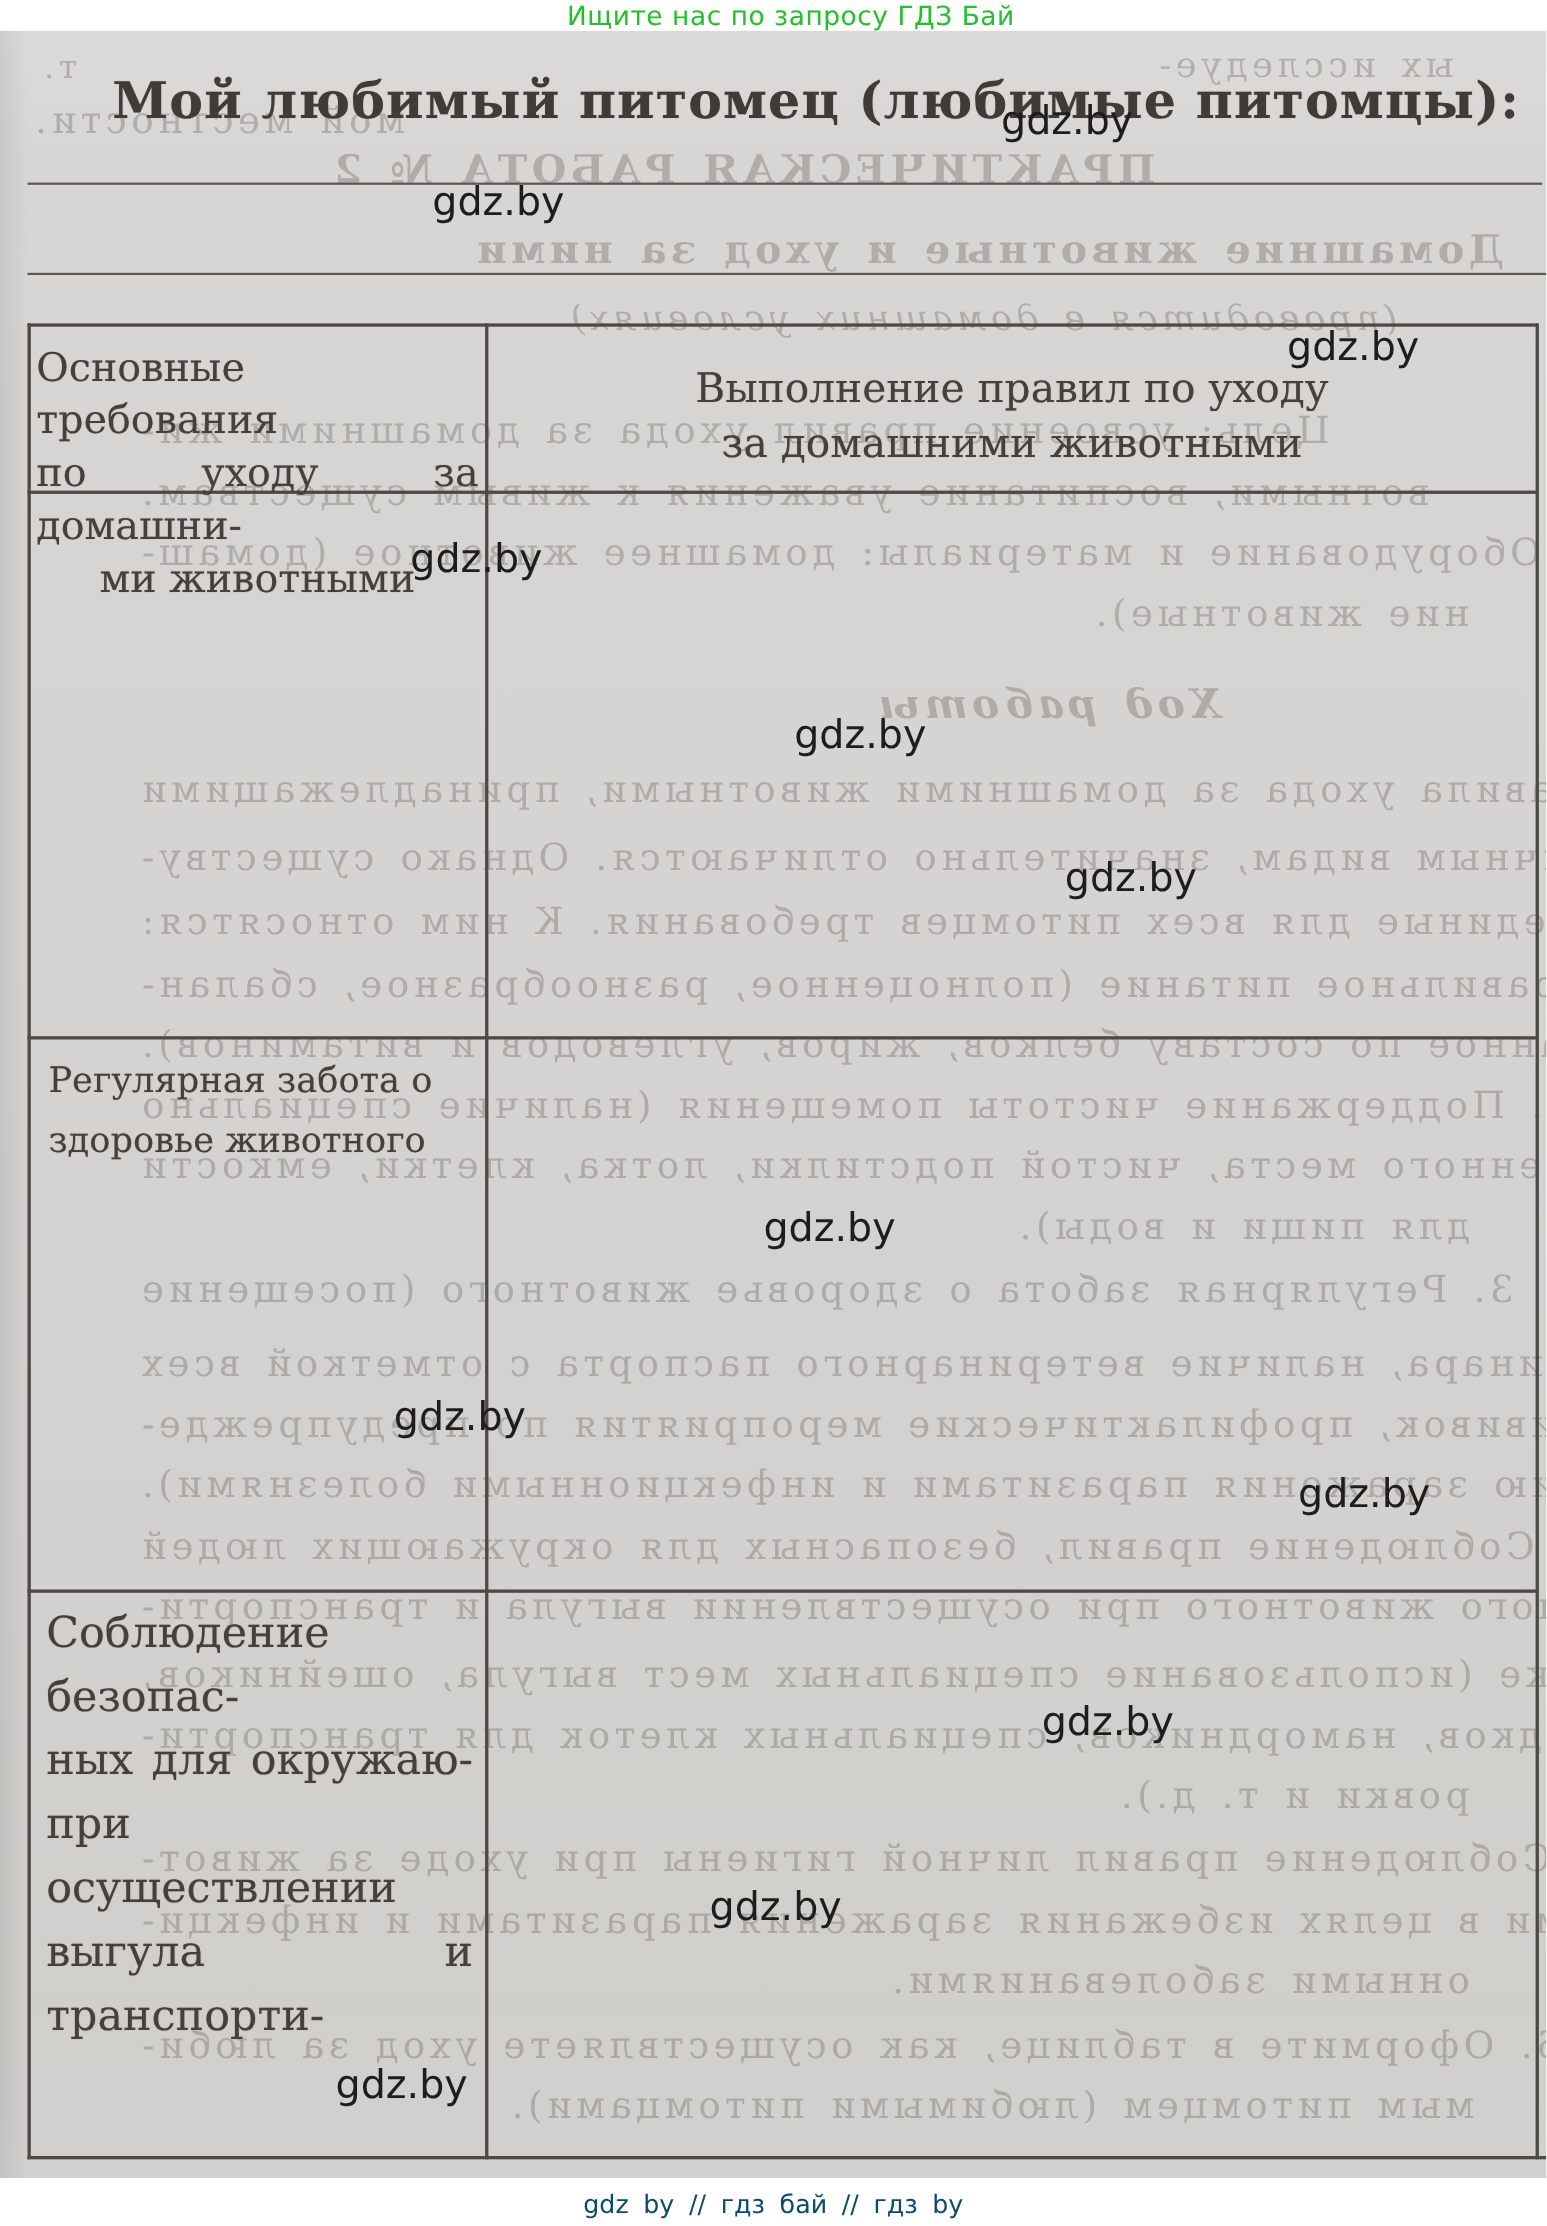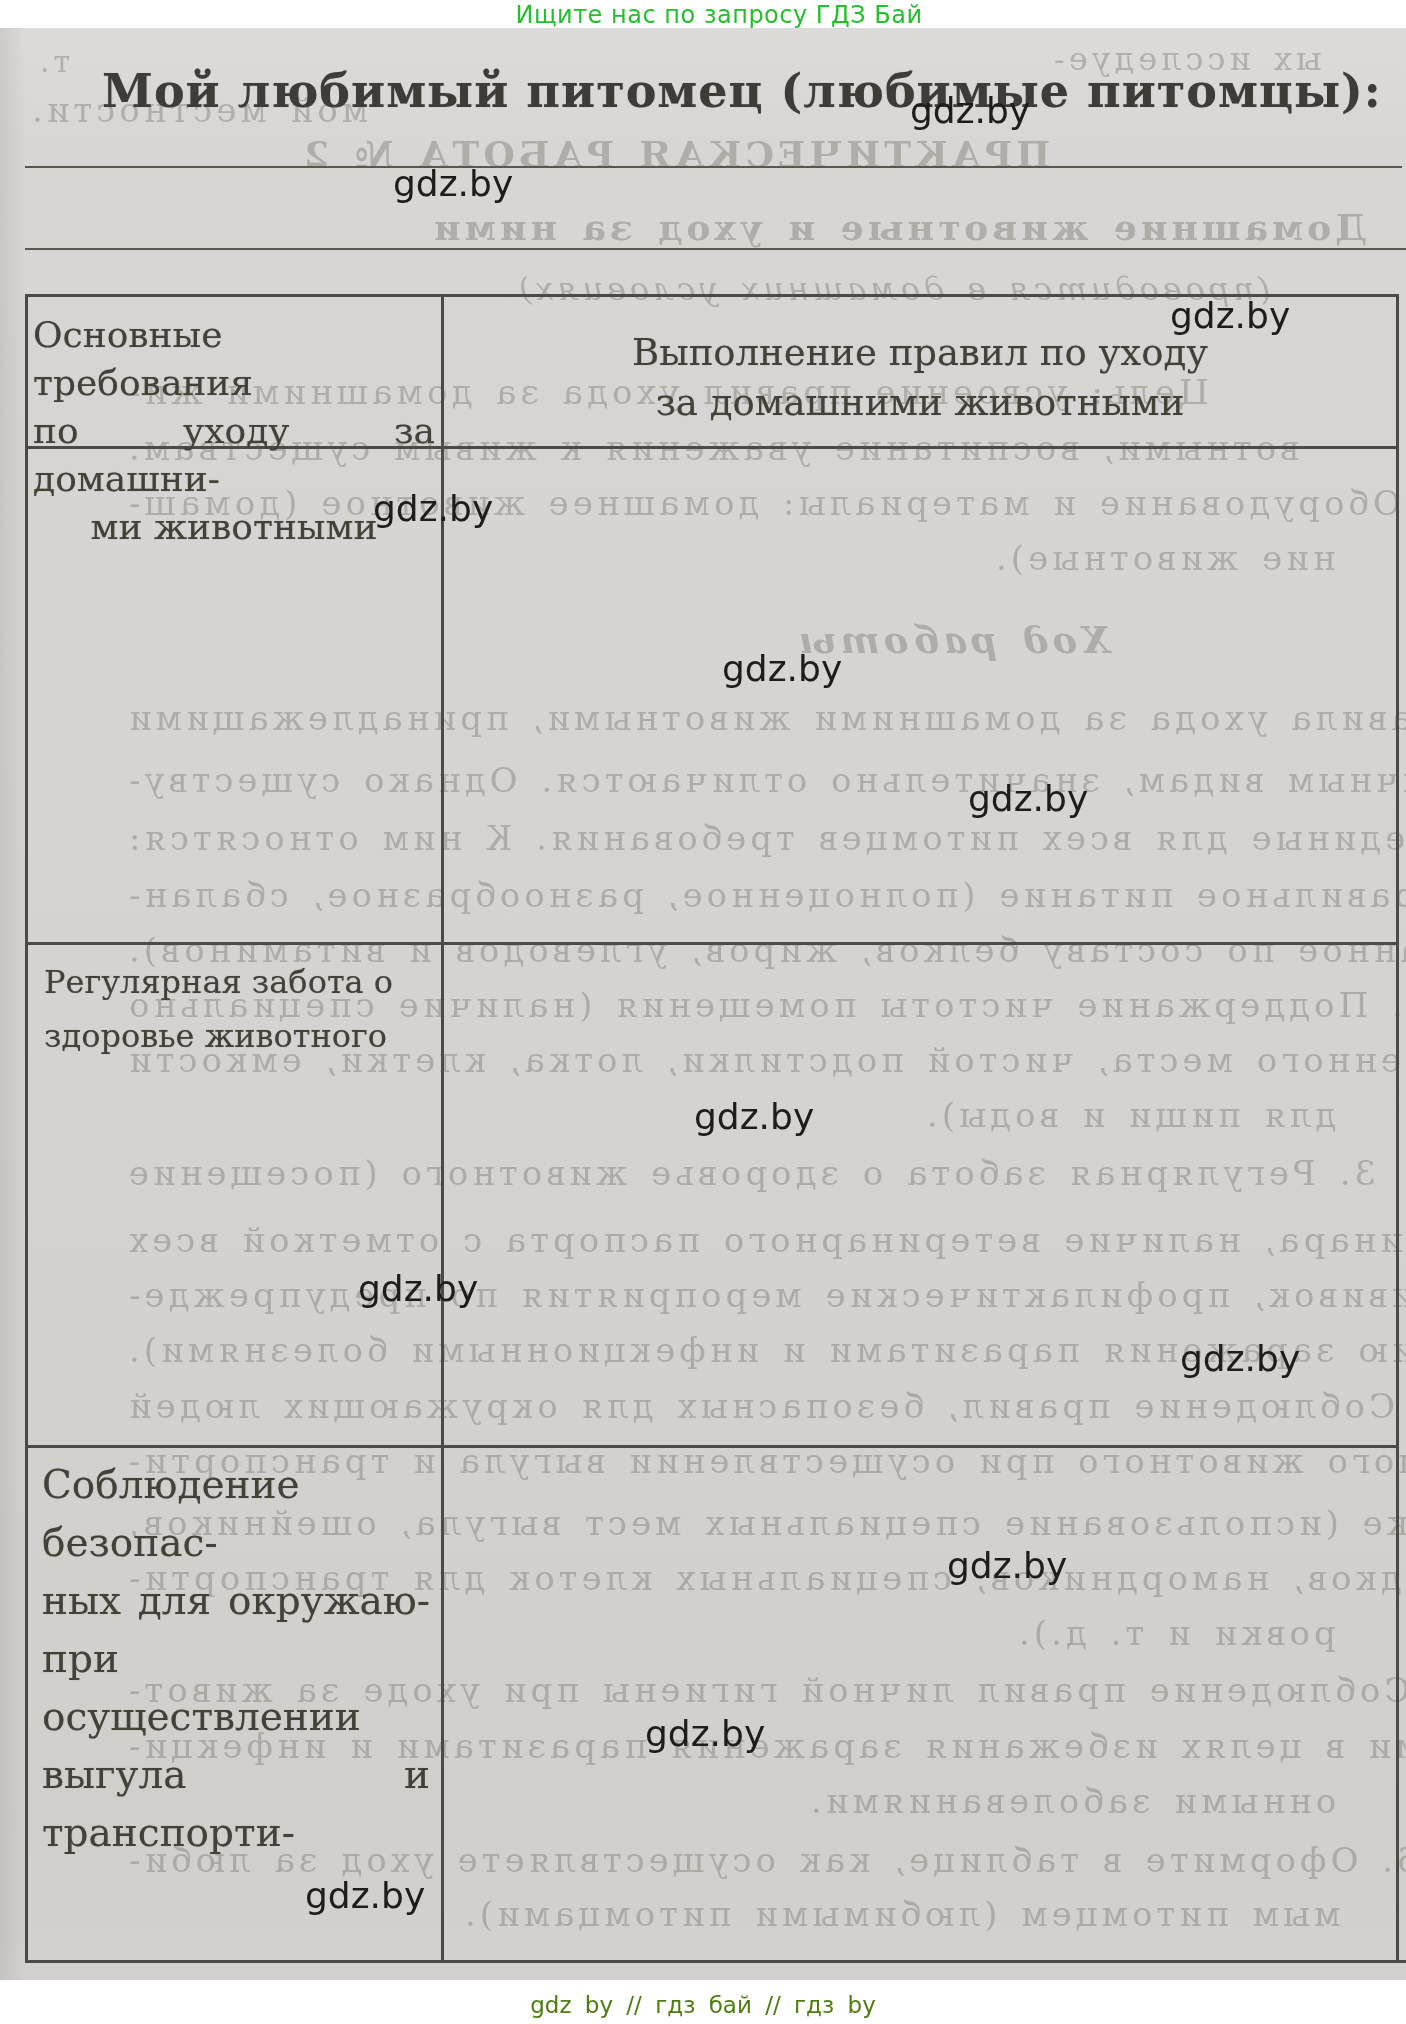--- a/index.html
+++ b/index.html
@@ -132,14 +132,14 @@
         <span class="wm" style="left: 968px; top: 750px;">gdz.by</span>
         <span class="wm" style="left: 694px; top: 1068px;">gdz.by</span>
         <span class="wm" style="left: 358px; top: 1240px;">gdz.by</span>
         <span class="wm" style="left: 1180px; top: 1310px;">gdz.by</span>
         <span class="wm" style="left: 947px; top: 1517px;">gdz.by</span>
         <span class="wm" style="left: 645px; top: 1685px;">gdz.by</span>
         <span class="wm" style="left: 305px; top: 1847px;">gdz.by</span>
       </div>
   </div>
 
-  <div id="footer" style="color: #4d7c0f;">gdz by  //  гдз бай  //  гдз by</div>
+  <div id="footer" style="color: #0c4a6e;">gdz by  //  гдз бай  //  гдз by</div>
 </div>
 
 </body></html>

